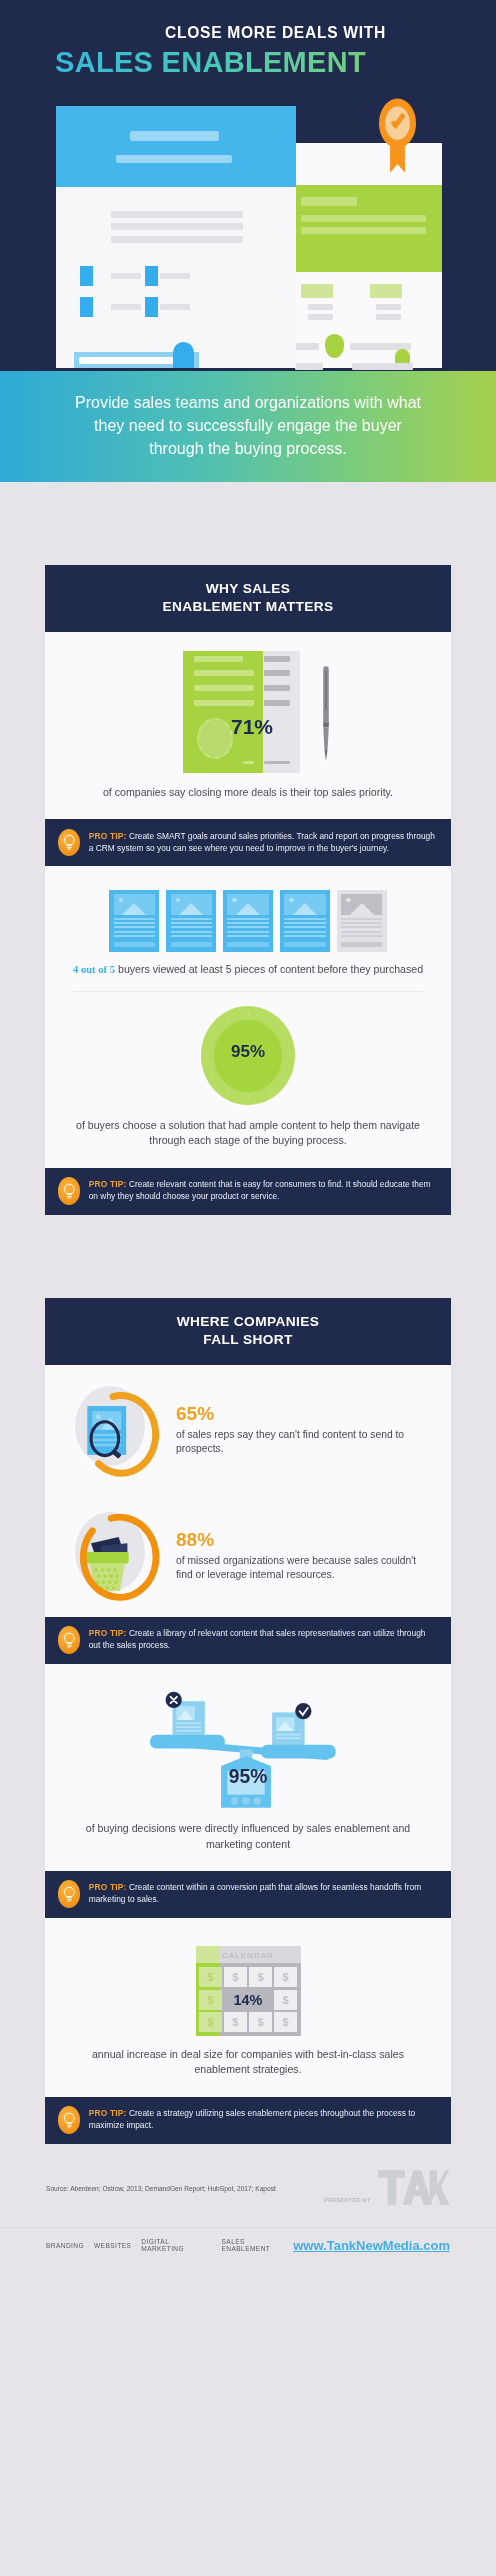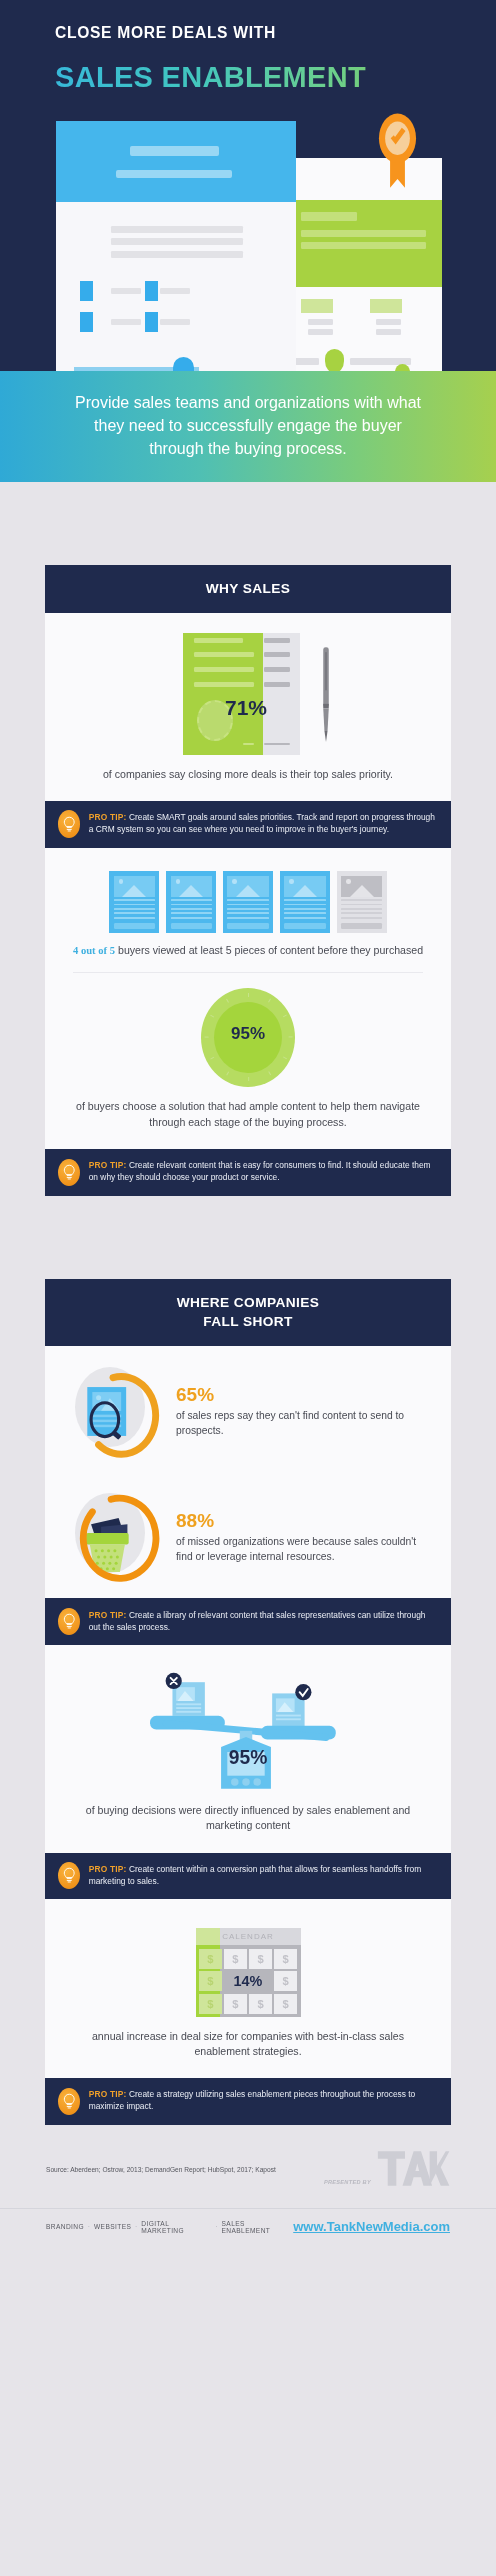--- a/index.html
+++ b/index.html
@@ -17,23 +17,23 @@
     padding: 24px 0 0 0;
     position: relative;
     height: 371px;
     overflow: hidden;
   }
   .hero-title-sm {
     color: #ffffff;
     font-size: 15.6px;
     font-weight: bold;
     letter-spacing: 0.7px;
-    text-align: left;
+    text-align: center;
     padding-left: 55px;
-    margin-bottom: 20px;
+    margin-bottom: 5px;
   }
   .hero-title-lg {
     font-size: 29px;
     font-weight: bold;
     letter-spacing: 0.3px;
     padding-left: 55px;
     background: linear-gradient(90deg, #34b3e4 0%, #41c6c0 38%, #6bcf8e 66%, #8cc63f 100%);
     -webkit-background-clip: text;
     background-clip: text;
     color: transparent;
@@ -126,21 +126,21 @@
 
   
   .cert-art { position: relative; height: 130px; }
   .cert-doc { position: absolute; left: 119px; top: 3.7px; width: 117px; height: 122px; background: #e5e5ea; }
   .cert-doc .green { position: absolute; left: 0; top: 0; width: 80px; height: 100%; background: #a7d241; }
   .cd-line { position: absolute; background: #c8e382; border-radius: 1.2px; height: 5.6px;}
   .cd-gline{ position: absolute; background: #b7b7bd; border-radius: 1.2px; height: 5.6px;}
   .cd-seal { position: absolute; left: 13.7px; top: 67px; width: 36px; height: 41px;
              border-radius: 50%; background: #bada6e; border: 2.5px dashed #c8e382; }
   .cert-num {
-    position: absolute; left: 161px; top: 67px;
+    position: absolute; left: 167px; top: 67px;
     font-size: 21px; font-weight: bold; color: #1f2a4d;
   }
   .pen { position: absolute; left: 258px; top: 15px; width: 8px; height: 100px; }
 
   
   .thumbs { display: flex; gap: 6.9px; justify-content: center; padding: 7.5px 0 2.5px; }
   .thumb { width: 50px; height: 62px; background: #4db8ee; padding: 4.4px 4.4px 0; }
   .thumb.grey { background: #e1e1e6; }
   .thumb .img { height: 21px; background: #77cbf3; position: relative; overflow:hidden;}
   .thumb.grey .img { background: #bebec4; }
@@ -262,20 +262,21 @@
         </svg>
       </div>
     </div>
   </div>
 
   <div class="subtitle-band">Provide sales teams and organizations with what they need to successfully engage the buyer through the buying process.</div>
 
   <div class="section-wrap">
     <div class="section-head">
       <div>WHY SALES</div>
+      <div>ENABLEMENT MATTERS</div>
     </div>
 
     <div class="panel pad">
       <div class="cert-art">
         <div class="cert-doc">
           <div class="green"></div>
           <div class="cd-line" style="left:11.2px;top:5px;width:49px;"></div>
           <div class="cd-line" style="left:11.2px;top:19px;width:60px;"></div>
           <div class="cd-line" style="left:11.2px;top:34px;width:60px;"></div>
           <div class="cd-line" style="left:11.2px;top:49px;width:60px;"></div>

